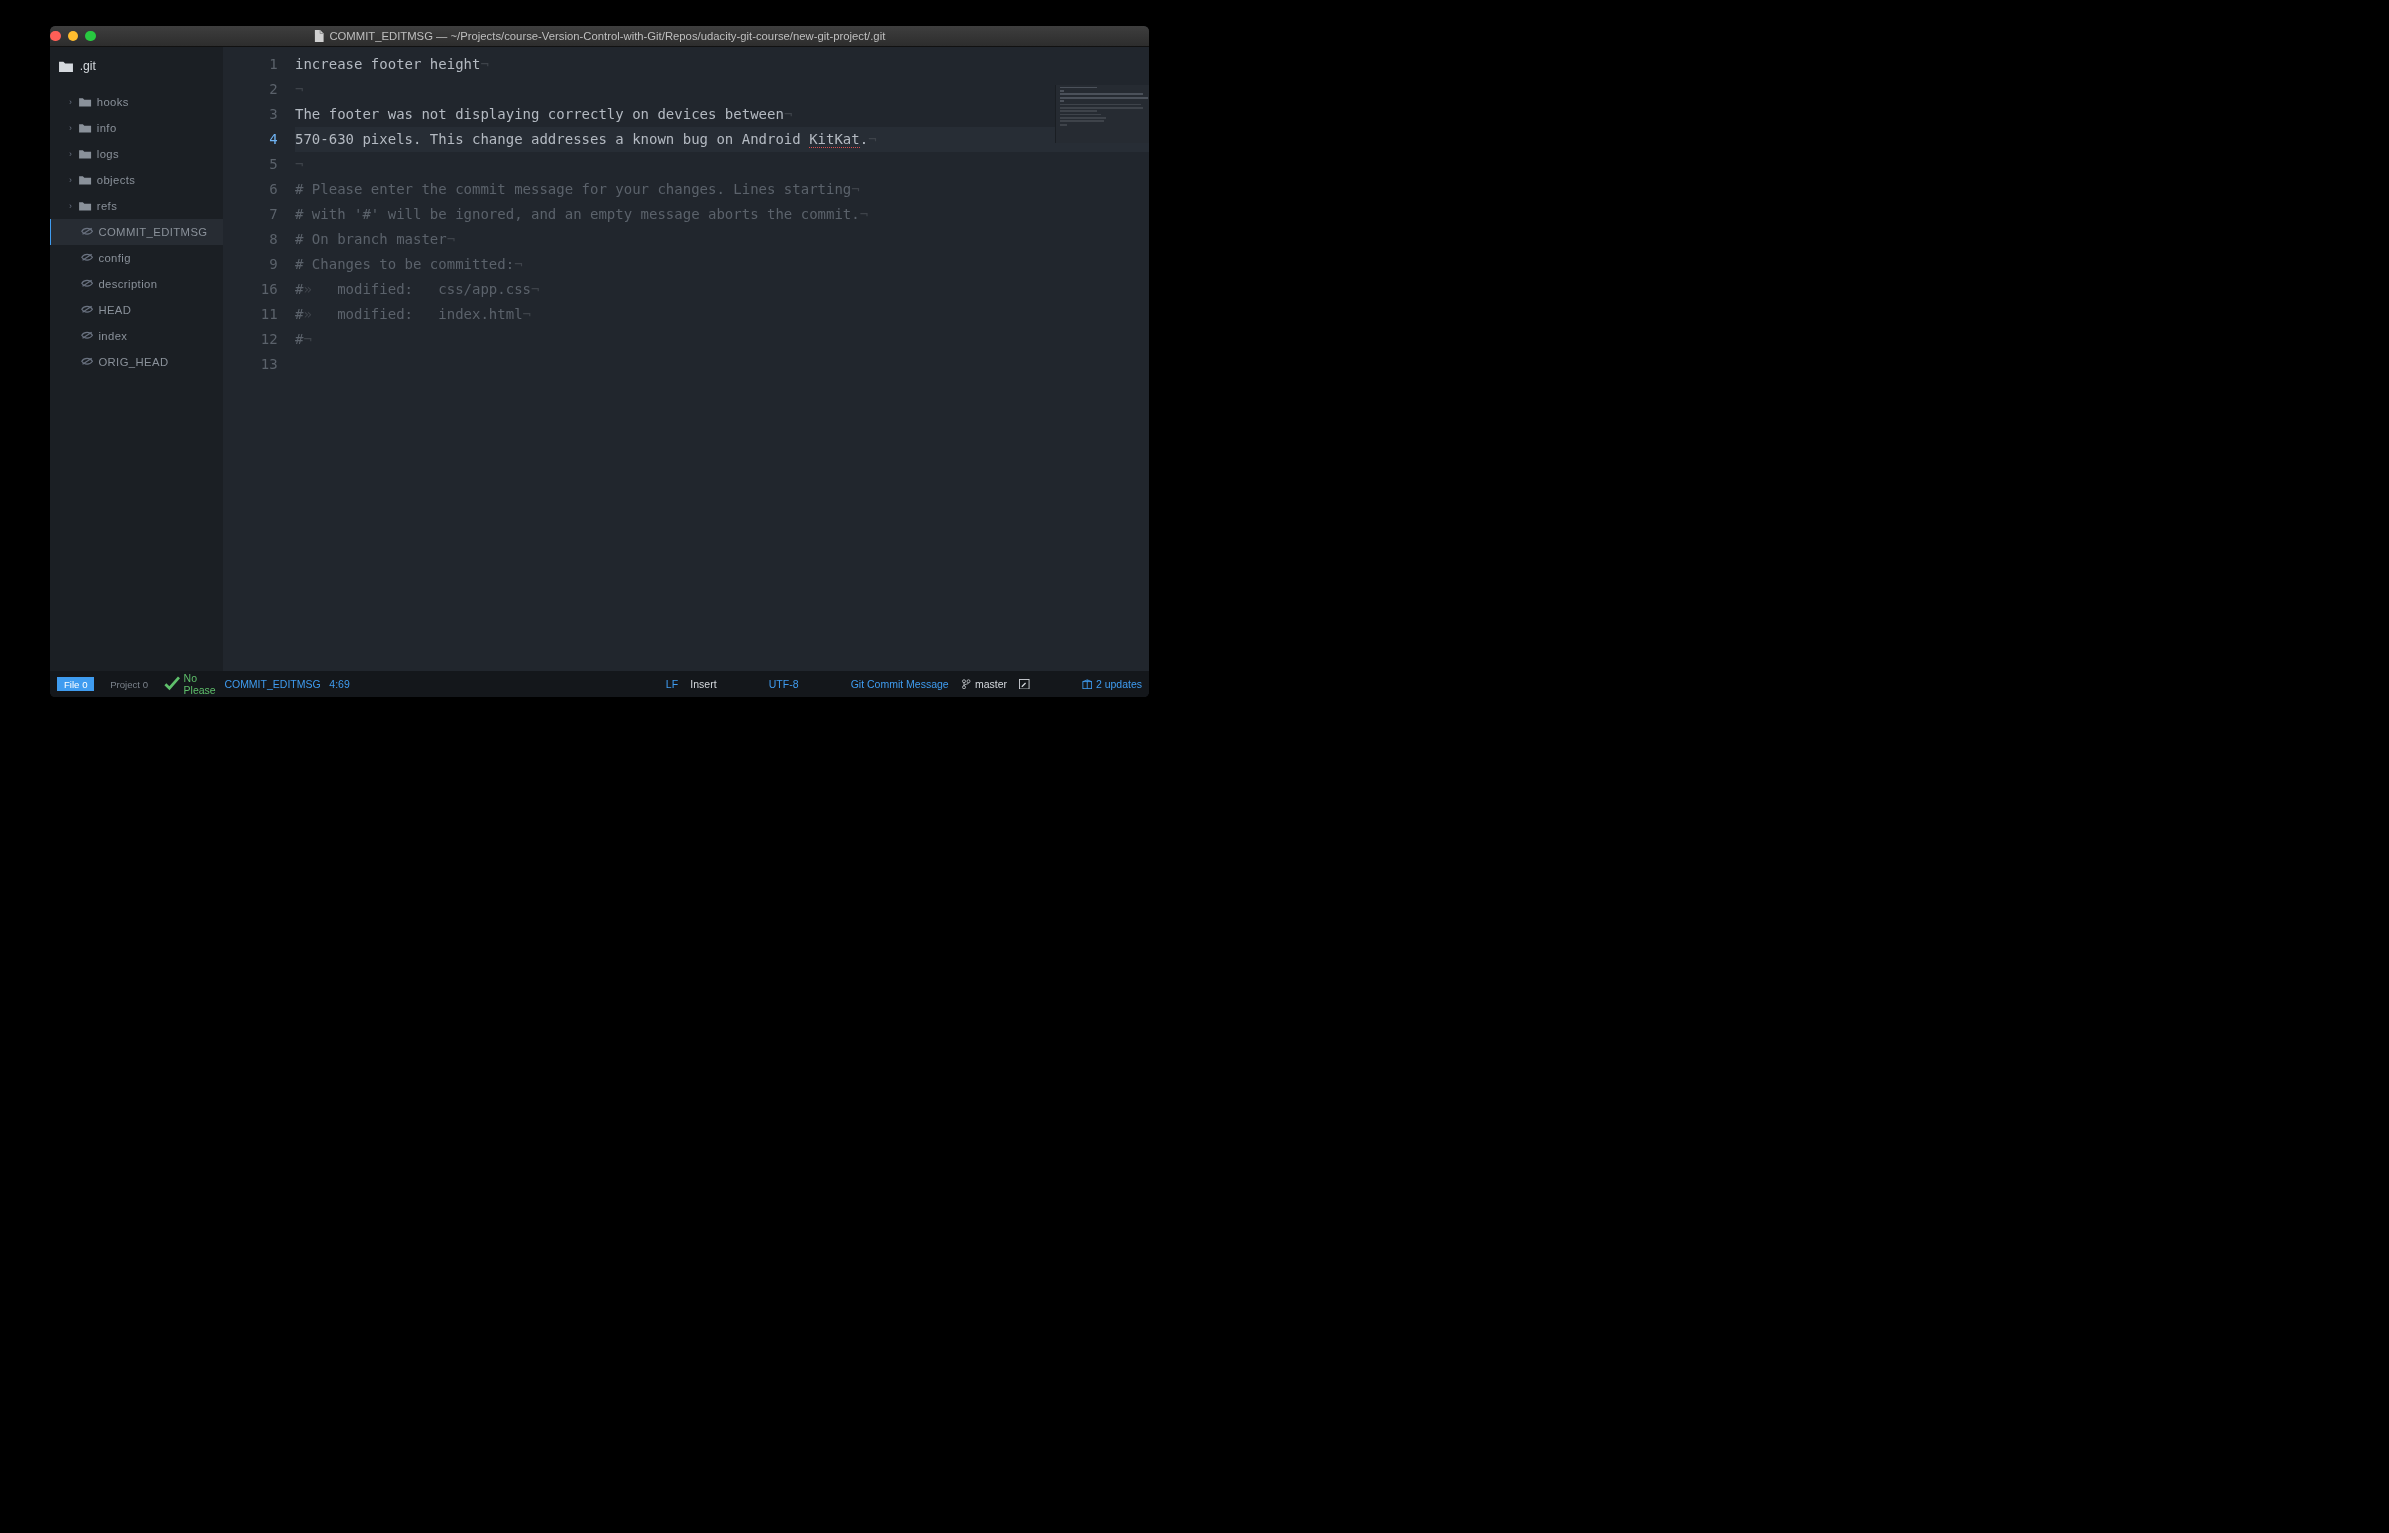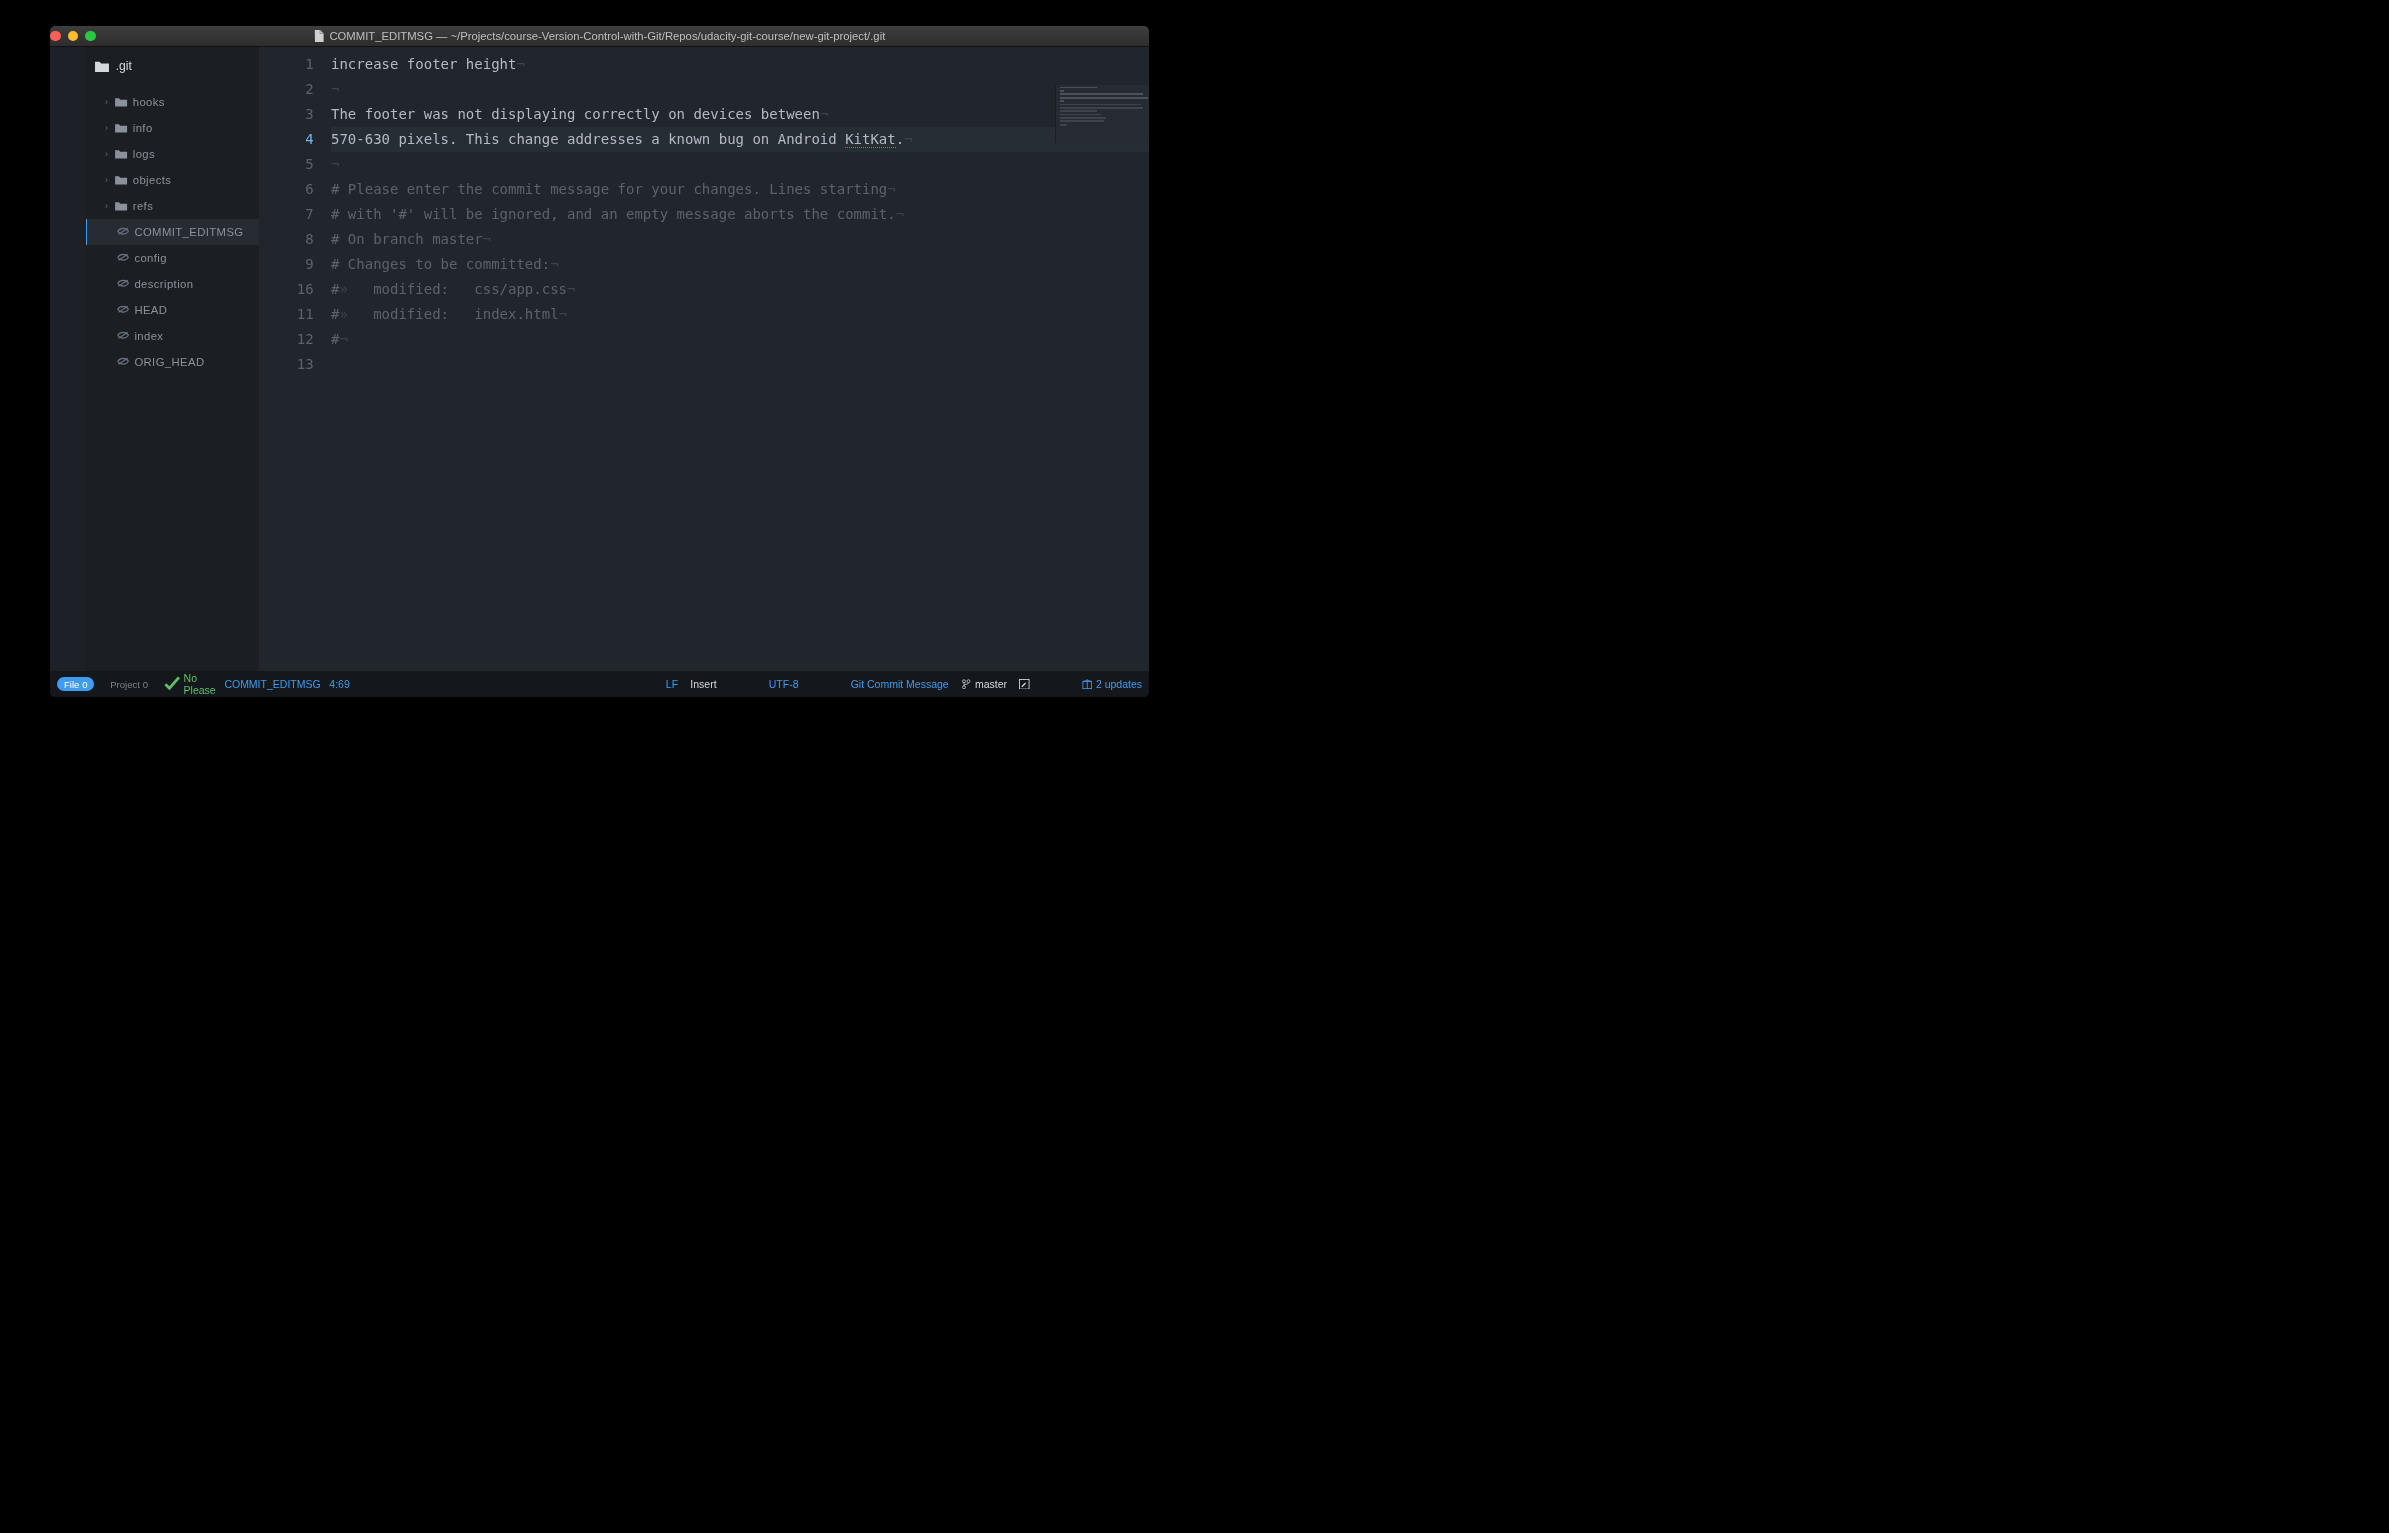--- a/index.html
+++ b/index.html
@@ -34,21 +34,20 @@
     text-align: center;
     font-size: 11.3px;
     color: #bfbfbf;
     display: flex; justify-content: center; align-items: center; gap: 5.2px;
   }
   .title-center svg { width: 10.5px; height: 12.2px; }
   .body {
     flex: 1;
     display: flex;
     min-height: 0;
-    padding-left: 36px;
   }
   .sidebar {
     width: 173px;
     background: #1b1f24;
     display: flex;
     flex-direction: column;
     font-size: 11.3px;
     color: #8a919a;
   }
   .project-root {
@@ -153,21 +152,21 @@
     display: flex;
     align-items: center;
     font-size: 10.5px;
     color: #9aa1aa;
     padding: 0 7px;
     gap: 10.5px;
   }
   .sb-left { display:flex; align-items:center; gap:8.7px; }
   .pill {
     padding: 1.7px 7px;
-    border-radius: 7px;
+    border-radius: 0;
     font-size: 9.6px;
   }
   .pill.file { background: #3f9cf0; color:#fff; }
   .pill.proj { color:#7b828b; }
   .sb-issues { display:flex; align-items:center; gap:3.5px; color:#5fbf6b; }
   .sb-path { color:#3f9cf0; }
   .sb-pos { color:#3f9cf0; }
   .sb-right { margin-left:auto; display:flex; align-items:center; gap:12.2px; }
   .sb-right .blue { color:#3f9cf0;padding-left:40px; }
   .sb-right .white { color:#d5d9de; }

